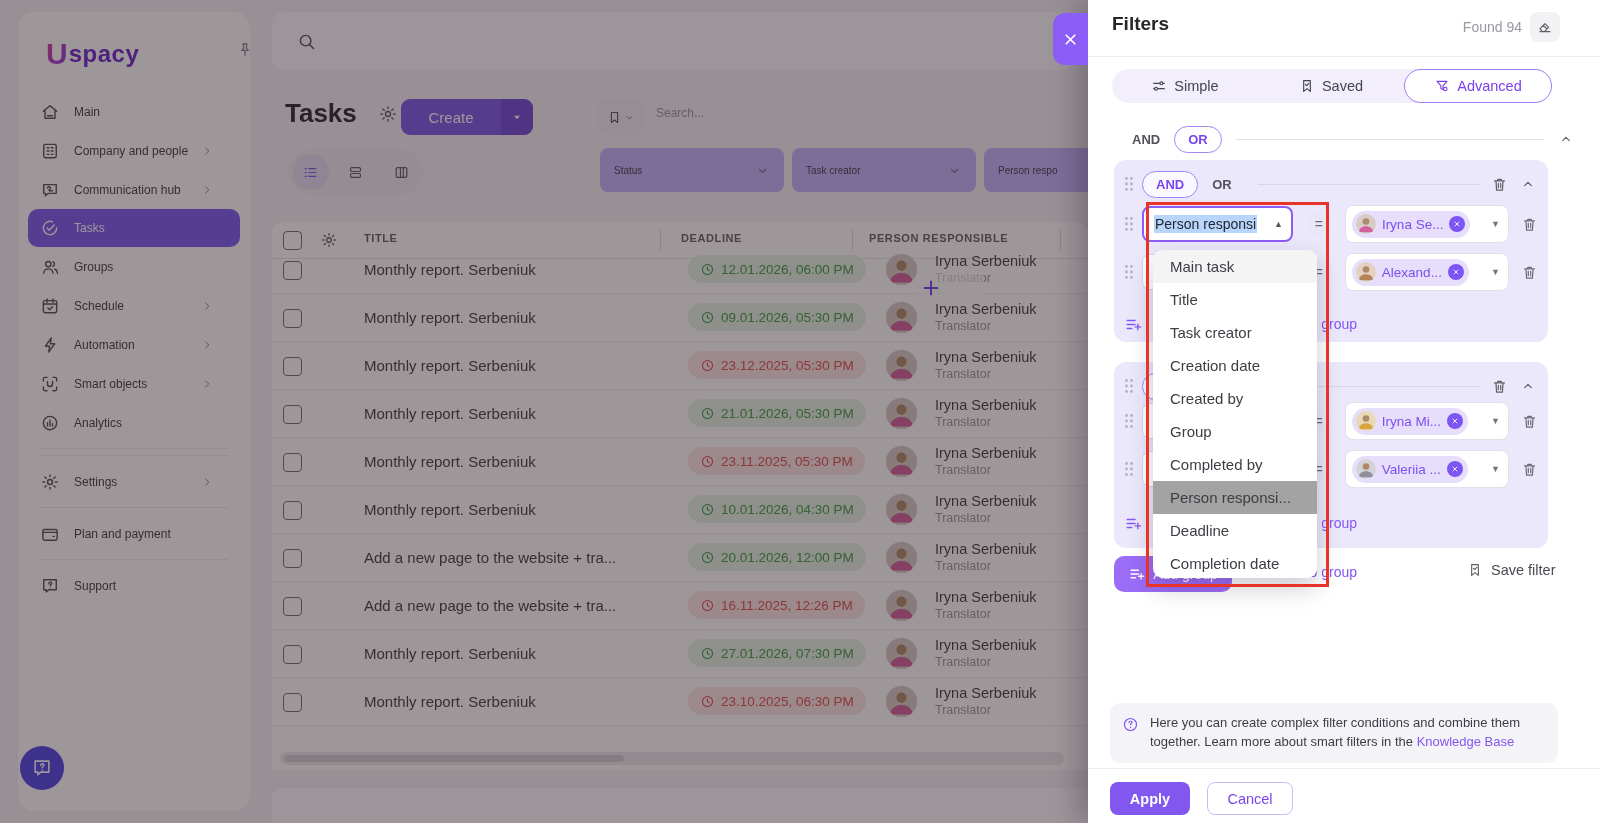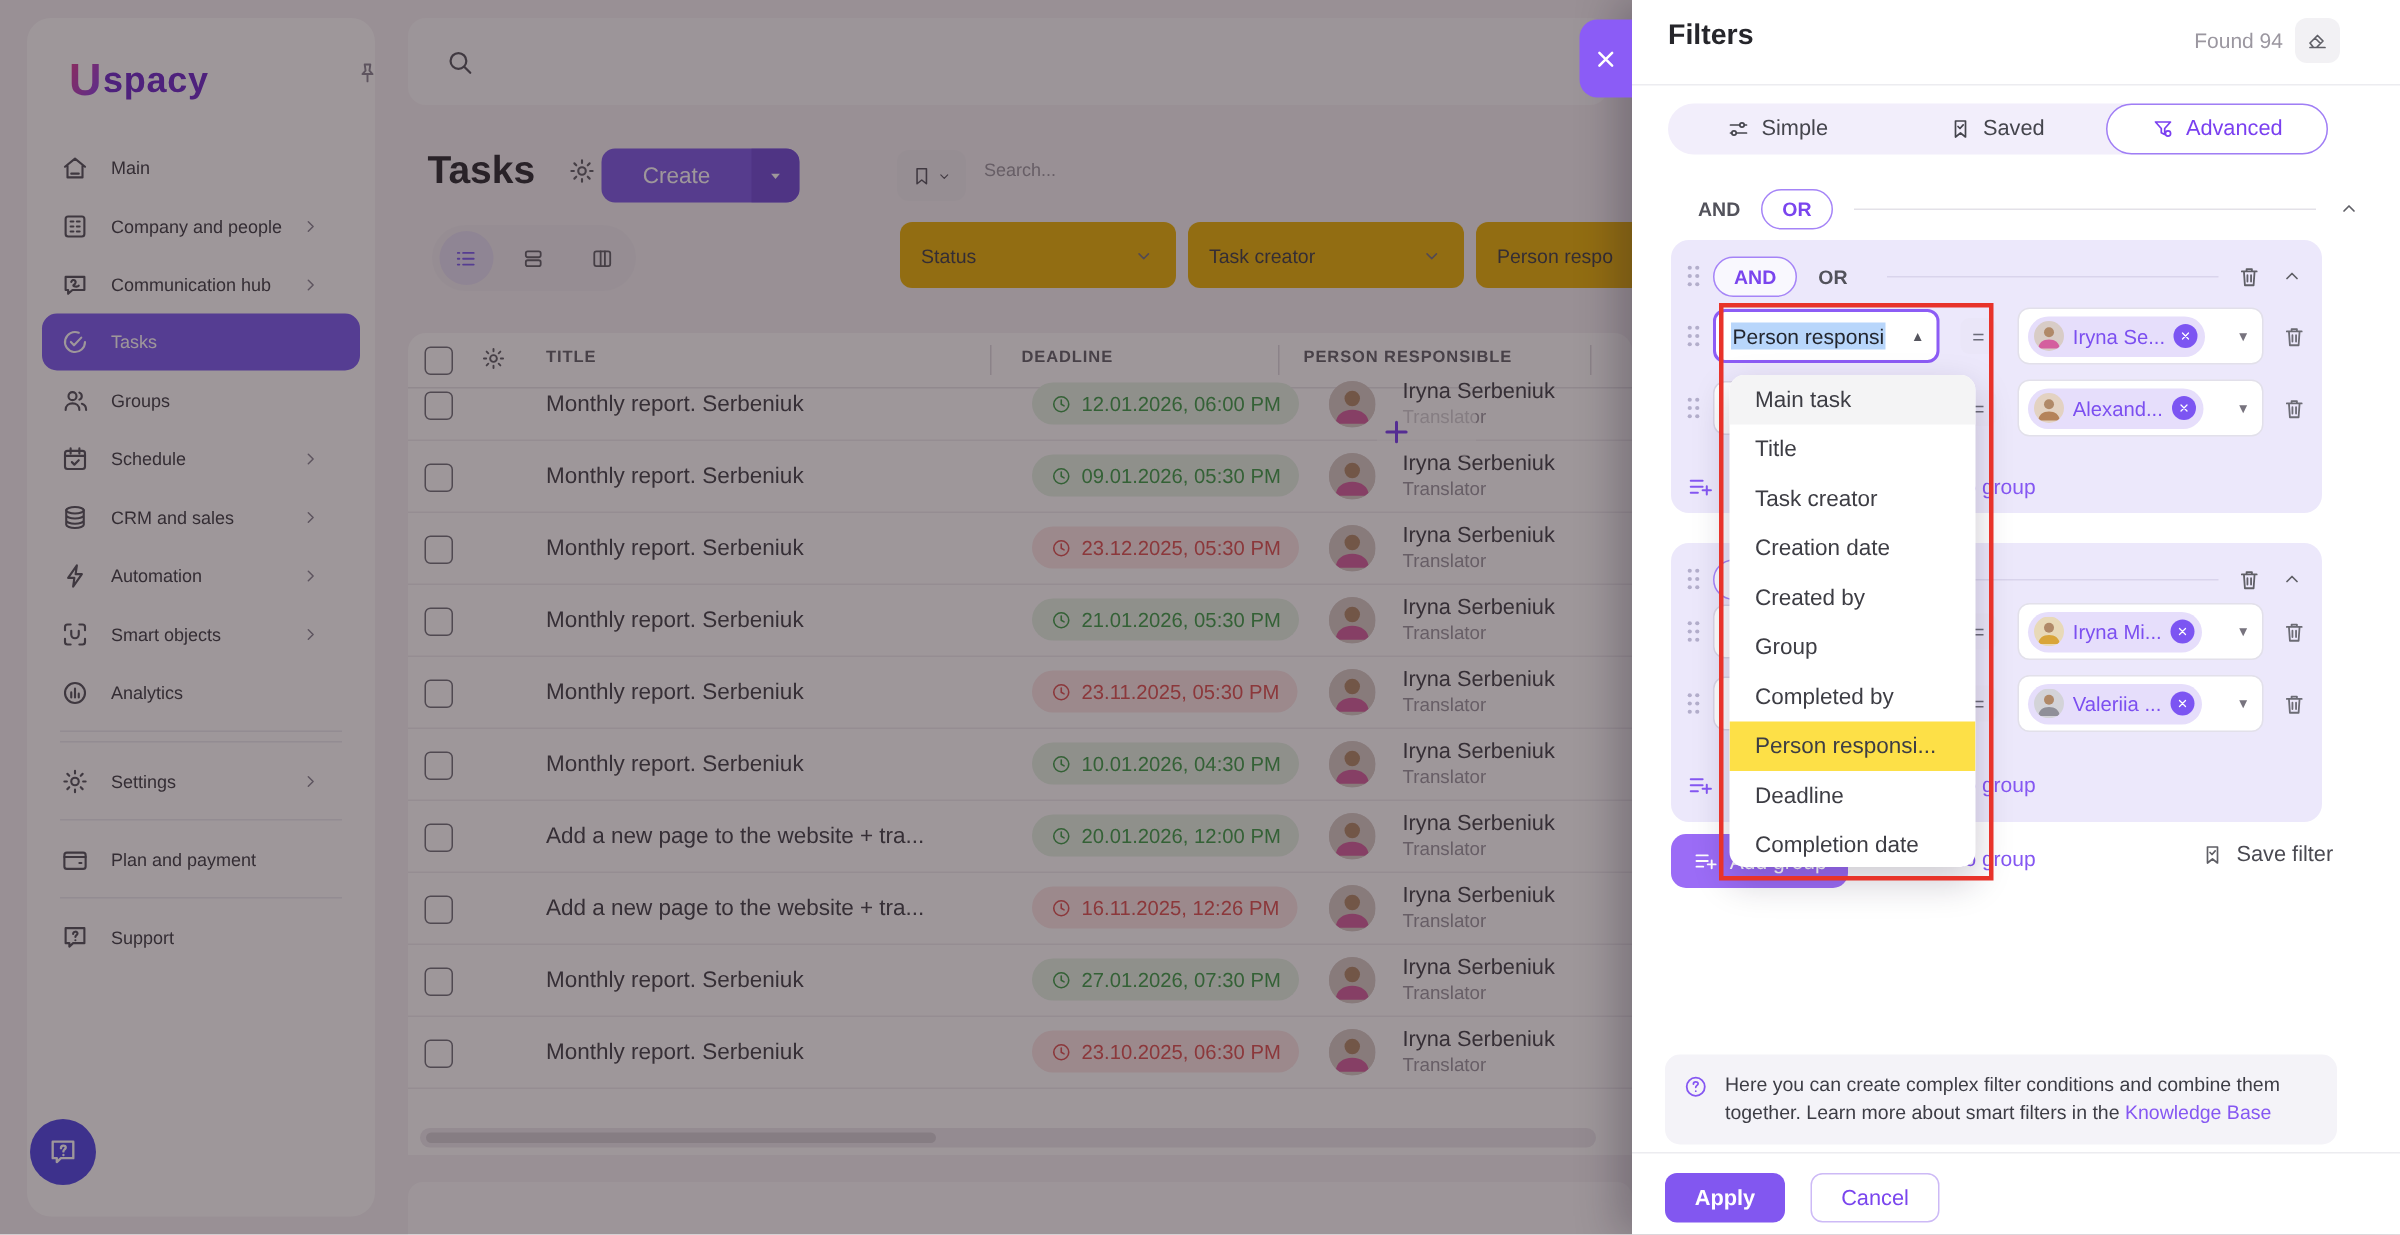--- a/index.html
+++ b/index.html
@@ -33,21 +33,21 @@
   #create-btn{left:401px;top:99px;width:132px;height:36px;border-radius:9px;background:#7c59e8;display:flex;color:#fff;overflow:hidden;}
   #create-btn .main{flex:1;display:flex;align-items:center;justify-content:center;font-size:15px;}
   #create-btn .caret{width:32px;display:flex;align-items:center;justify-content:center;background:#6f4bd8;font-size:10px;}
   #bmk-box{left:598px;top:100px;width:46px;height:34px;background:#f1eef3;border-radius:8px;display:flex;align-items:center;justify-content:center;gap:2px;color:#55555e;}
   #search-field{left:656px;top:106px;font-size:12px;color:#9b97a0;}
 
   
   #view-toggles{left:288px;top:150px;width:136px;height:44px;background:#f1edf3;border-radius:22px;display:flex;align-items:center;justify-content:space-around;}
   #view-toggles .tog{width:36px;height:36px;border-radius:50%;display:flex;align-items:center;justify-content:center;color:#5f5f66;}
   #view-toggles .tog.active{background:#e4def4;color:#7b5bf0;}
-  .quick-filter{top:148px;height:44px;background:#eab308;border-radius:8px;display:flex;align-items:center;padding:0 14px;font-size:13px;color:#3f3f46;box-sizing:border-box;}
+  .quick-filter{top:148px;height:44px;background:#c4b5fd;border-radius:8px;display:flex;align-items:center;padding:0 14px;font-size:10px;color:#3f3f46;box-sizing:border-box;}
   .quick-filter .chev{margin-left:auto;color:#77737e;width:15px;height:15px;}
   #qf-0{left:600px;width:184px;}
   #qf-1{left:792px;width:184px;}
   #qf-2{left:984px;width:160px;}
 
   
   #table-card{left:272px;top:222px;width:816px;height:548px;background:#ffffff;border-radius:12px 12px 0 0;}
   #thead{position:absolute;left:0;top:0;width:100%;height:36px;border-bottom:1px solid #e7e5ea;}
   #thead .h{position:absolute;top:10px;font-size:11px;font-weight:700;letter-spacing:.6px;color:#63636b;}
   .vline{position:absolute;top:8px;width:1px;height:20px;background:#dddae0;}
@@ -128,21 +128,21 @@
   #f-info .q{position:absolute;left:12px;top:13px;width:17px;height:17px;color:#8557f2;}
   #f-info a{color:#8557f2;text-decoration:none;}
   #f-fdiv{left:0;top:768px;width:512px;height:1px;background:#ececf0;}
   #apply-btn{left:22px;top:782px;width:80px;height:33px;background:#8257f0;color:#fff;border-radius:8px;display:flex;align-items:center;justify-content:center;font-size:14.5px;font-weight:700;}
   #cancel-btn{left:119px;top:782px;width:86px;height:33px;background:#fff;color:#7a45ee;border:1.5px solid #cdbaf6;border-radius:8px;display:flex;align-items:center;justify-content:center;font-size:14.5px;box-sizing:border-box;}
 
   
   #dropdown{left:1153px;top:250px;width:164px;height:328px;background:#fff;border-radius:10px;box-shadow:0 10px 24px rgba(30,20,50,.22);z-index:50;overflow:hidden;}
   .dd-item{height:33px;display:flex;align-items:center;padding-left:17px;font-size:15px;color:#3d3d44;white-space:nowrap;overflow:hidden;}
   .dd-item.hover{background:#f4f4f5;}
-  .dd-item.selected{background:#fde047;}
+  .dd-item.selected{background:#a3a3a3;}
   #red-rect{left:1146px;top:202px;width:177px;height:379px;border:3px solid #e8332a;z-index:60;pointer-events:none;}
 </style>
 </head>
 <body>
 
 <svg width="0" height="0" style="position:absolute">
   <defs>
     <symbol id="home" viewBox="0 0 24 24">
         <path d="M4 11 L12 4.5 L20 11 M6 10 V19.5 H18 V10 M9 16.5 h6"></path>
       </symbol>
@@ -323,29 +323,20 @@
           <svg class="ic" viewBox="0 0 24 24">
             <use href="#users"></use>
           </svg>
           <span class="lbl">Groups</span>
         </div>
         <div class="side-item">
           <svg class="ic" viewBox="0 0 24 24">
             <use href="#calendar"></use>
           </svg>
           <span class="lbl">Schedule</span>
-          <svg class="ic chev" viewBox="0 0 24 24">
-            <use href="#chevR"></use>
-          </svg>
-        </div>
-        <div class="side-item">
-          <svg class="ic" viewBox="0 0 24 24">
-            <use href="#layers"></use>
-          </svg>
-          <span class="lbl">CRM and sales</span>
           <svg class="ic chev" viewBox="0 0 24 24">
             <use href="#chevR"></use>
           </svg>
         </div>
         <div class="side-item">
           <svg class="ic" viewBox="0 0 24 24">
             <use href="#bolt"></use>
           </svg>
           <span class="lbl">Automation</span>
           <svg class="ic chev" viewBox="0 0 24 24">

